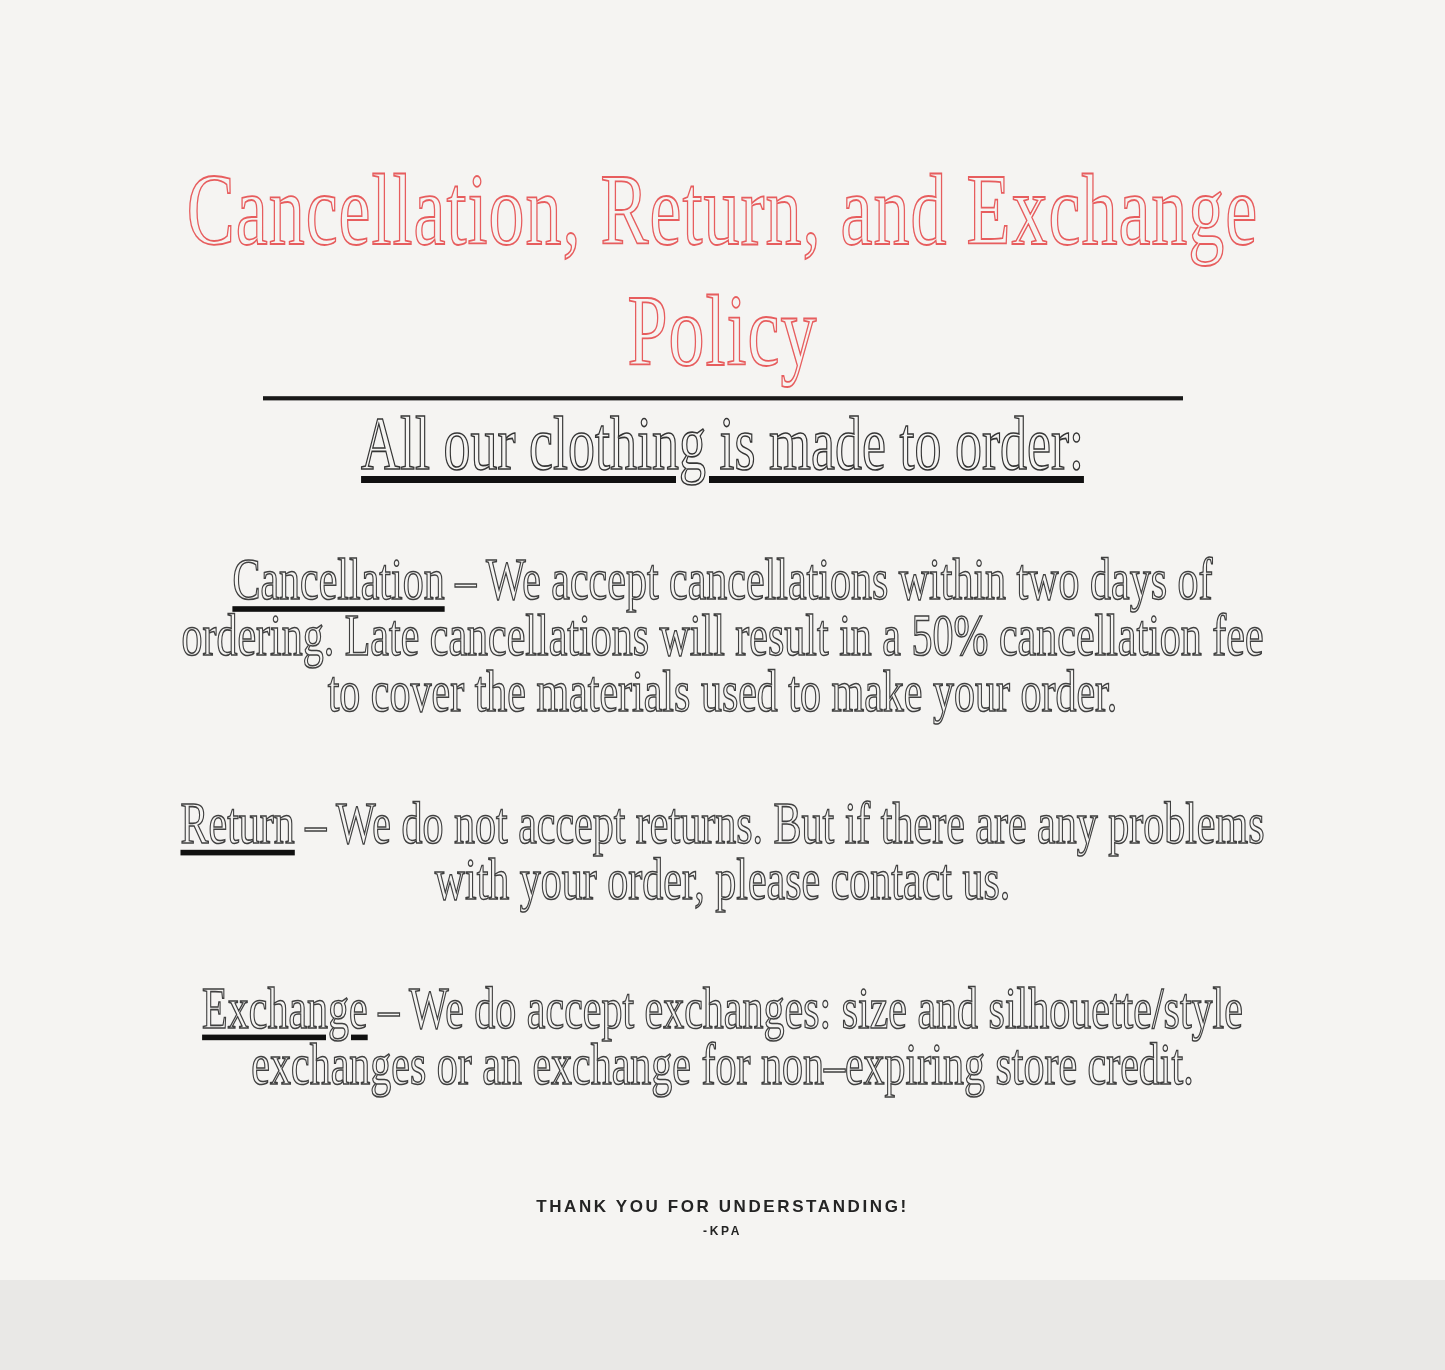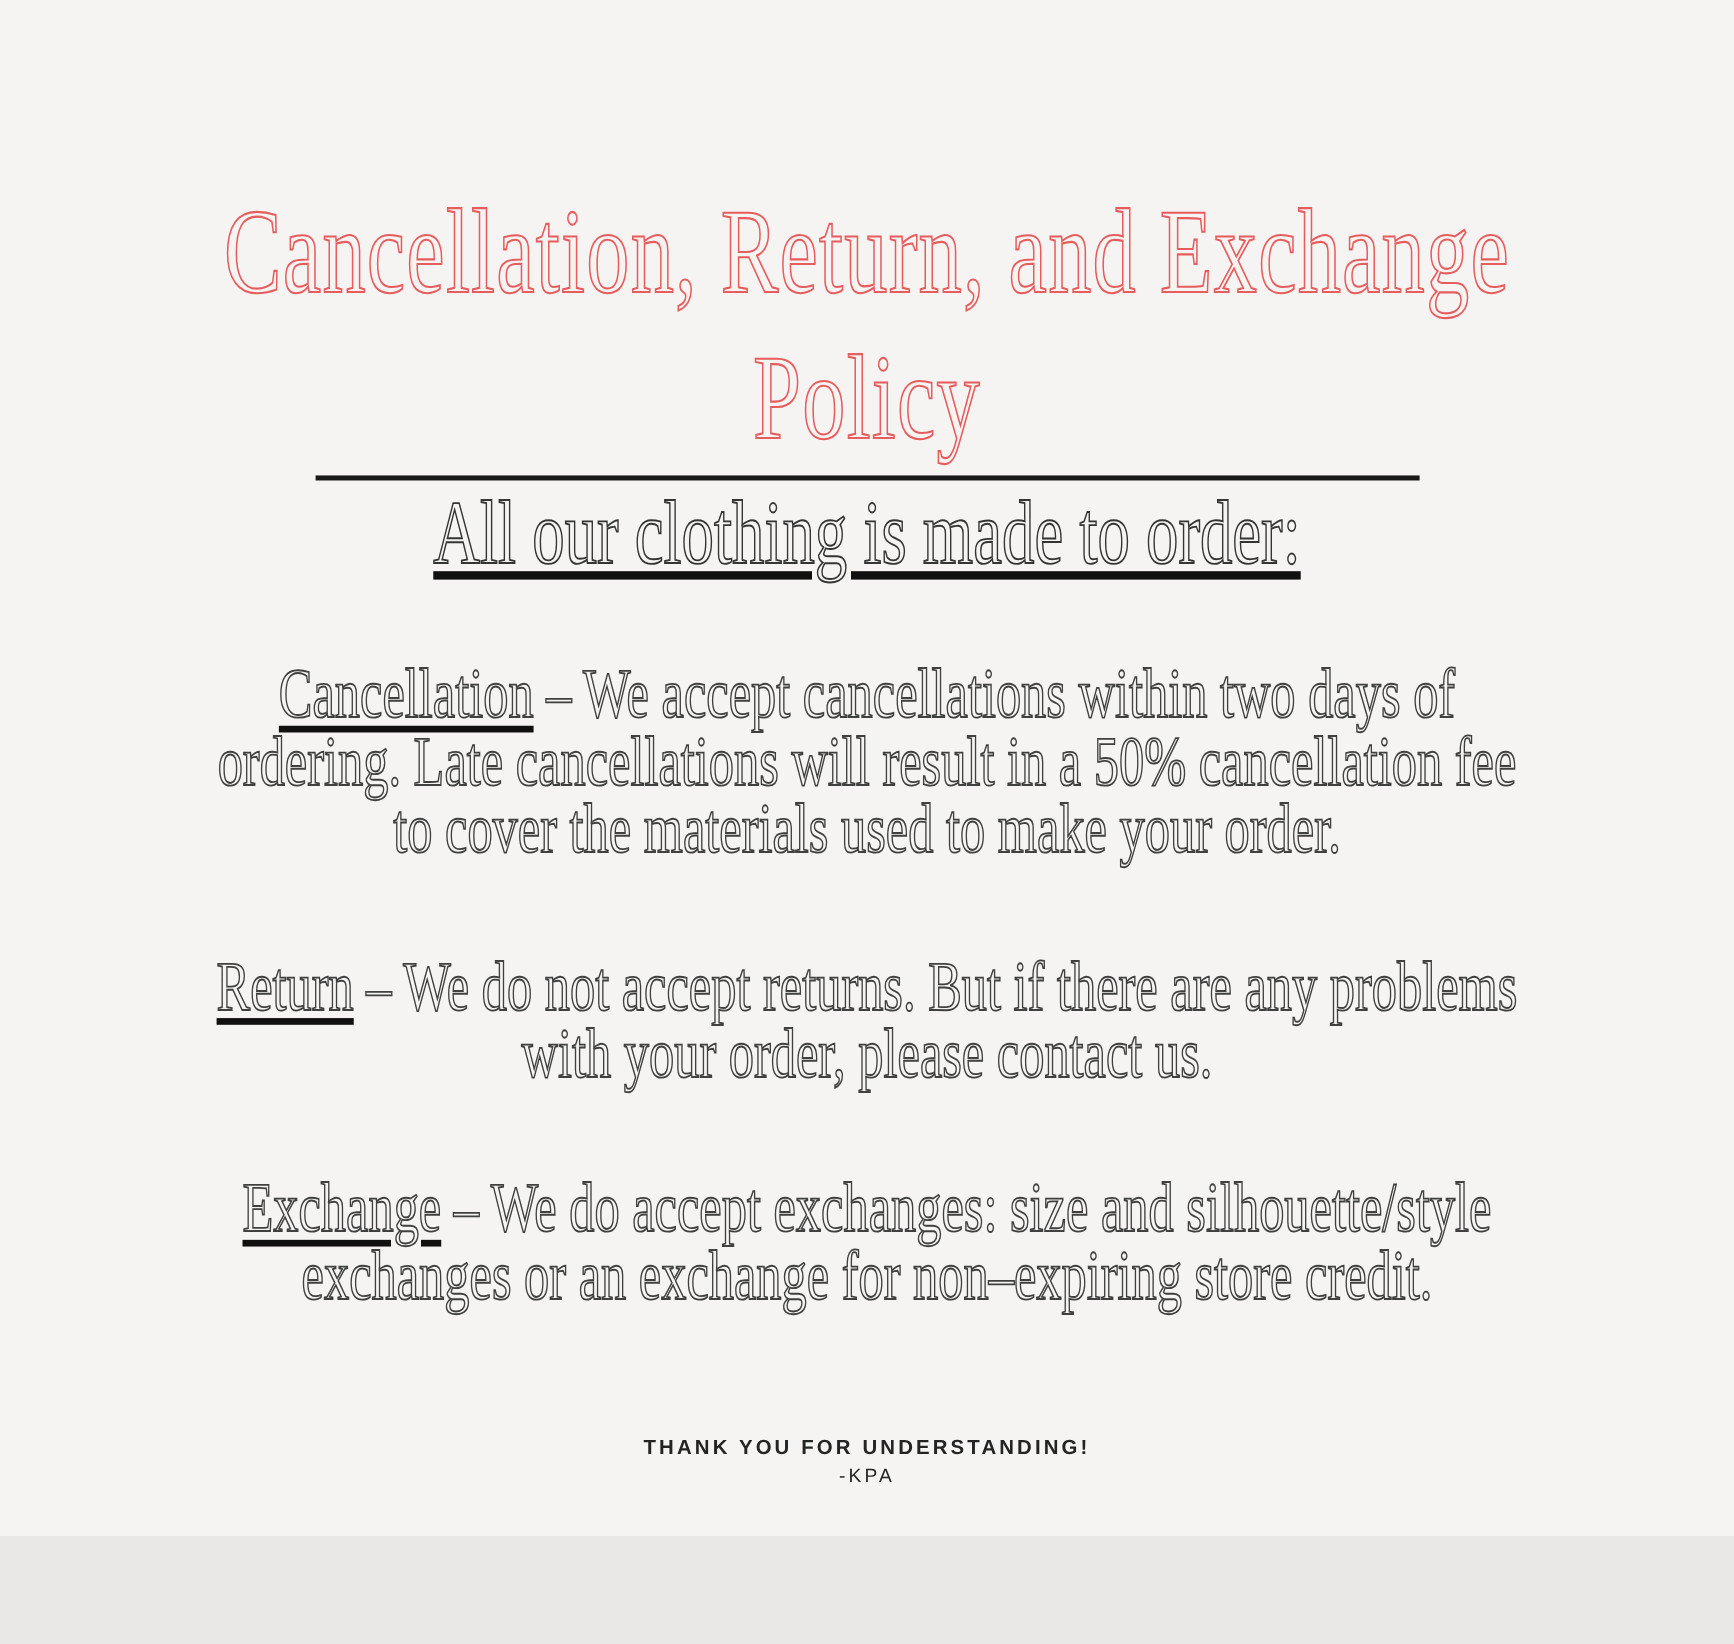--- a/index.html
+++ b/index.html
@@ -72,22 +72,22 @@
     font-family:"Liberation Sans","DejaVu Sans",sans-serif;
     color:#242424;
   }
   .thanks{
     font-size:17px;line-height:22px;
     font-weight:bold;
     letter-spacing:2.6px;
   }
   .signature{
     margin-top:1px;
-    font-size:16px;line-height:24px;
-    font-weight:normal;
+    font-size:12px;line-height:24px;
+    font-weight:bold;
     letter-spacing:2.6px;
   }
 </style>
 </head>
 <body>
 
 <div class="canvas">
   <div class="scale-wrap">
 
     <h1 class="title outline">Cancellation, Return, and Exchange

